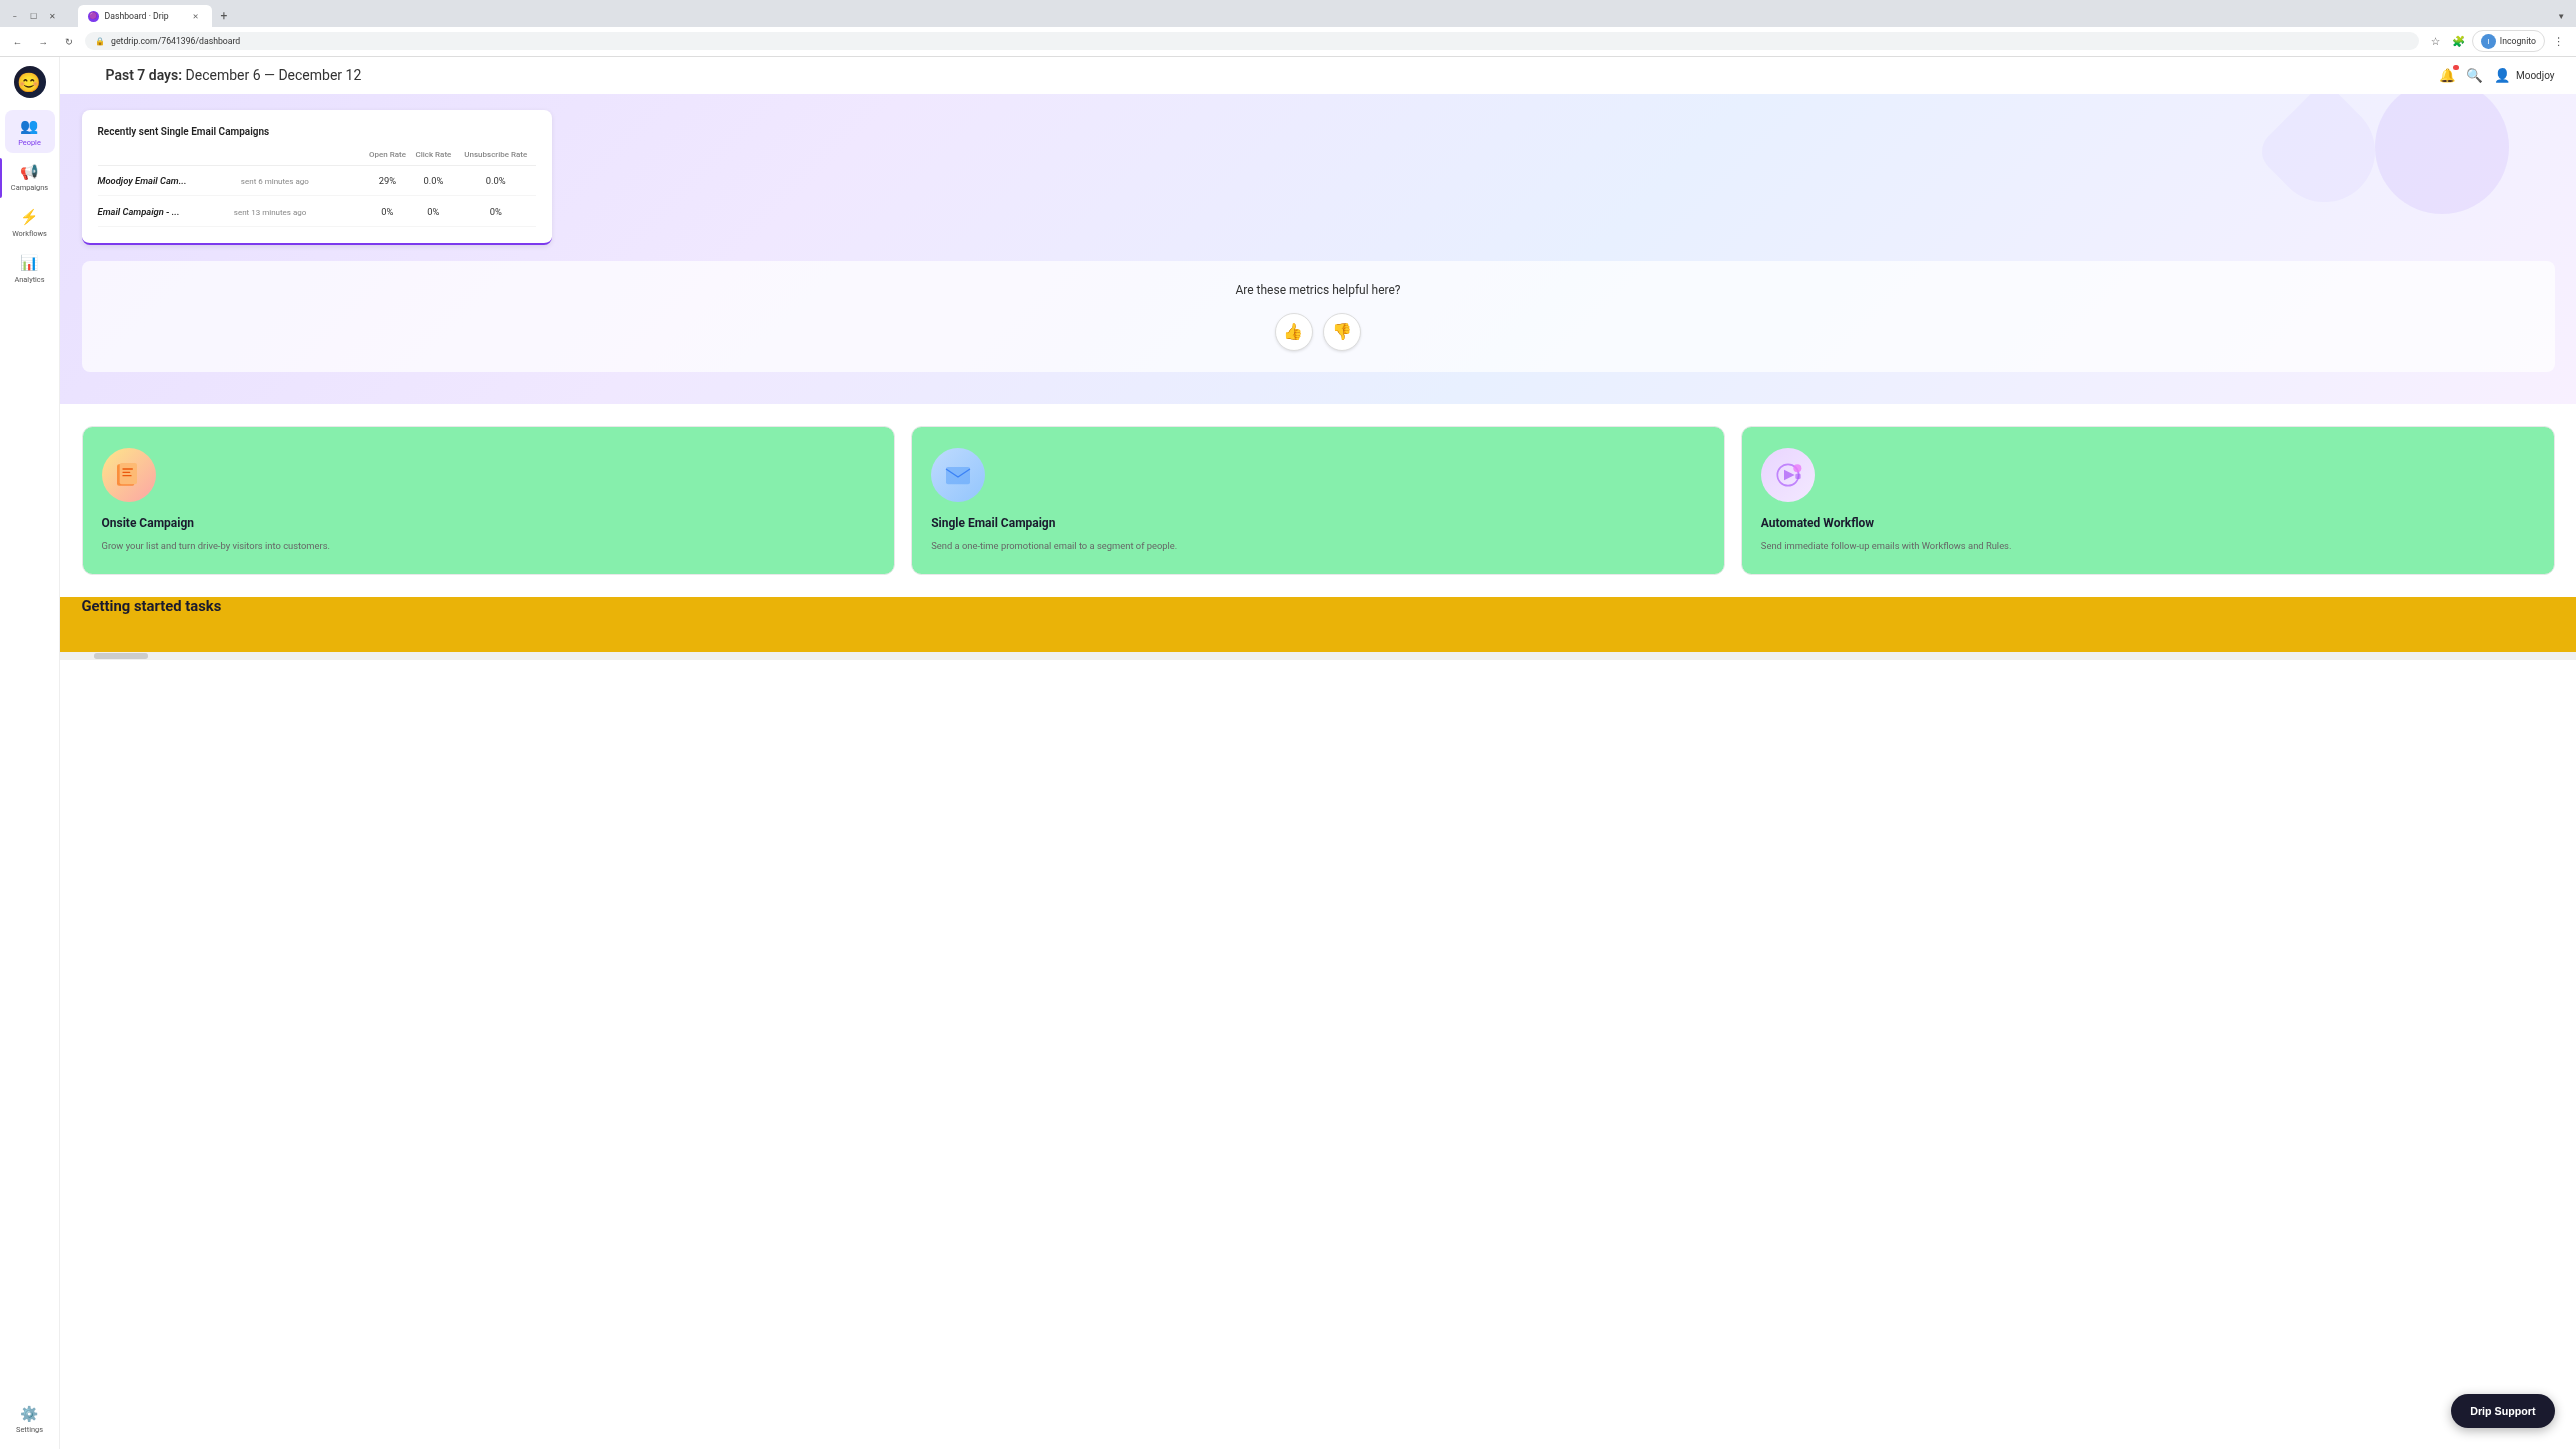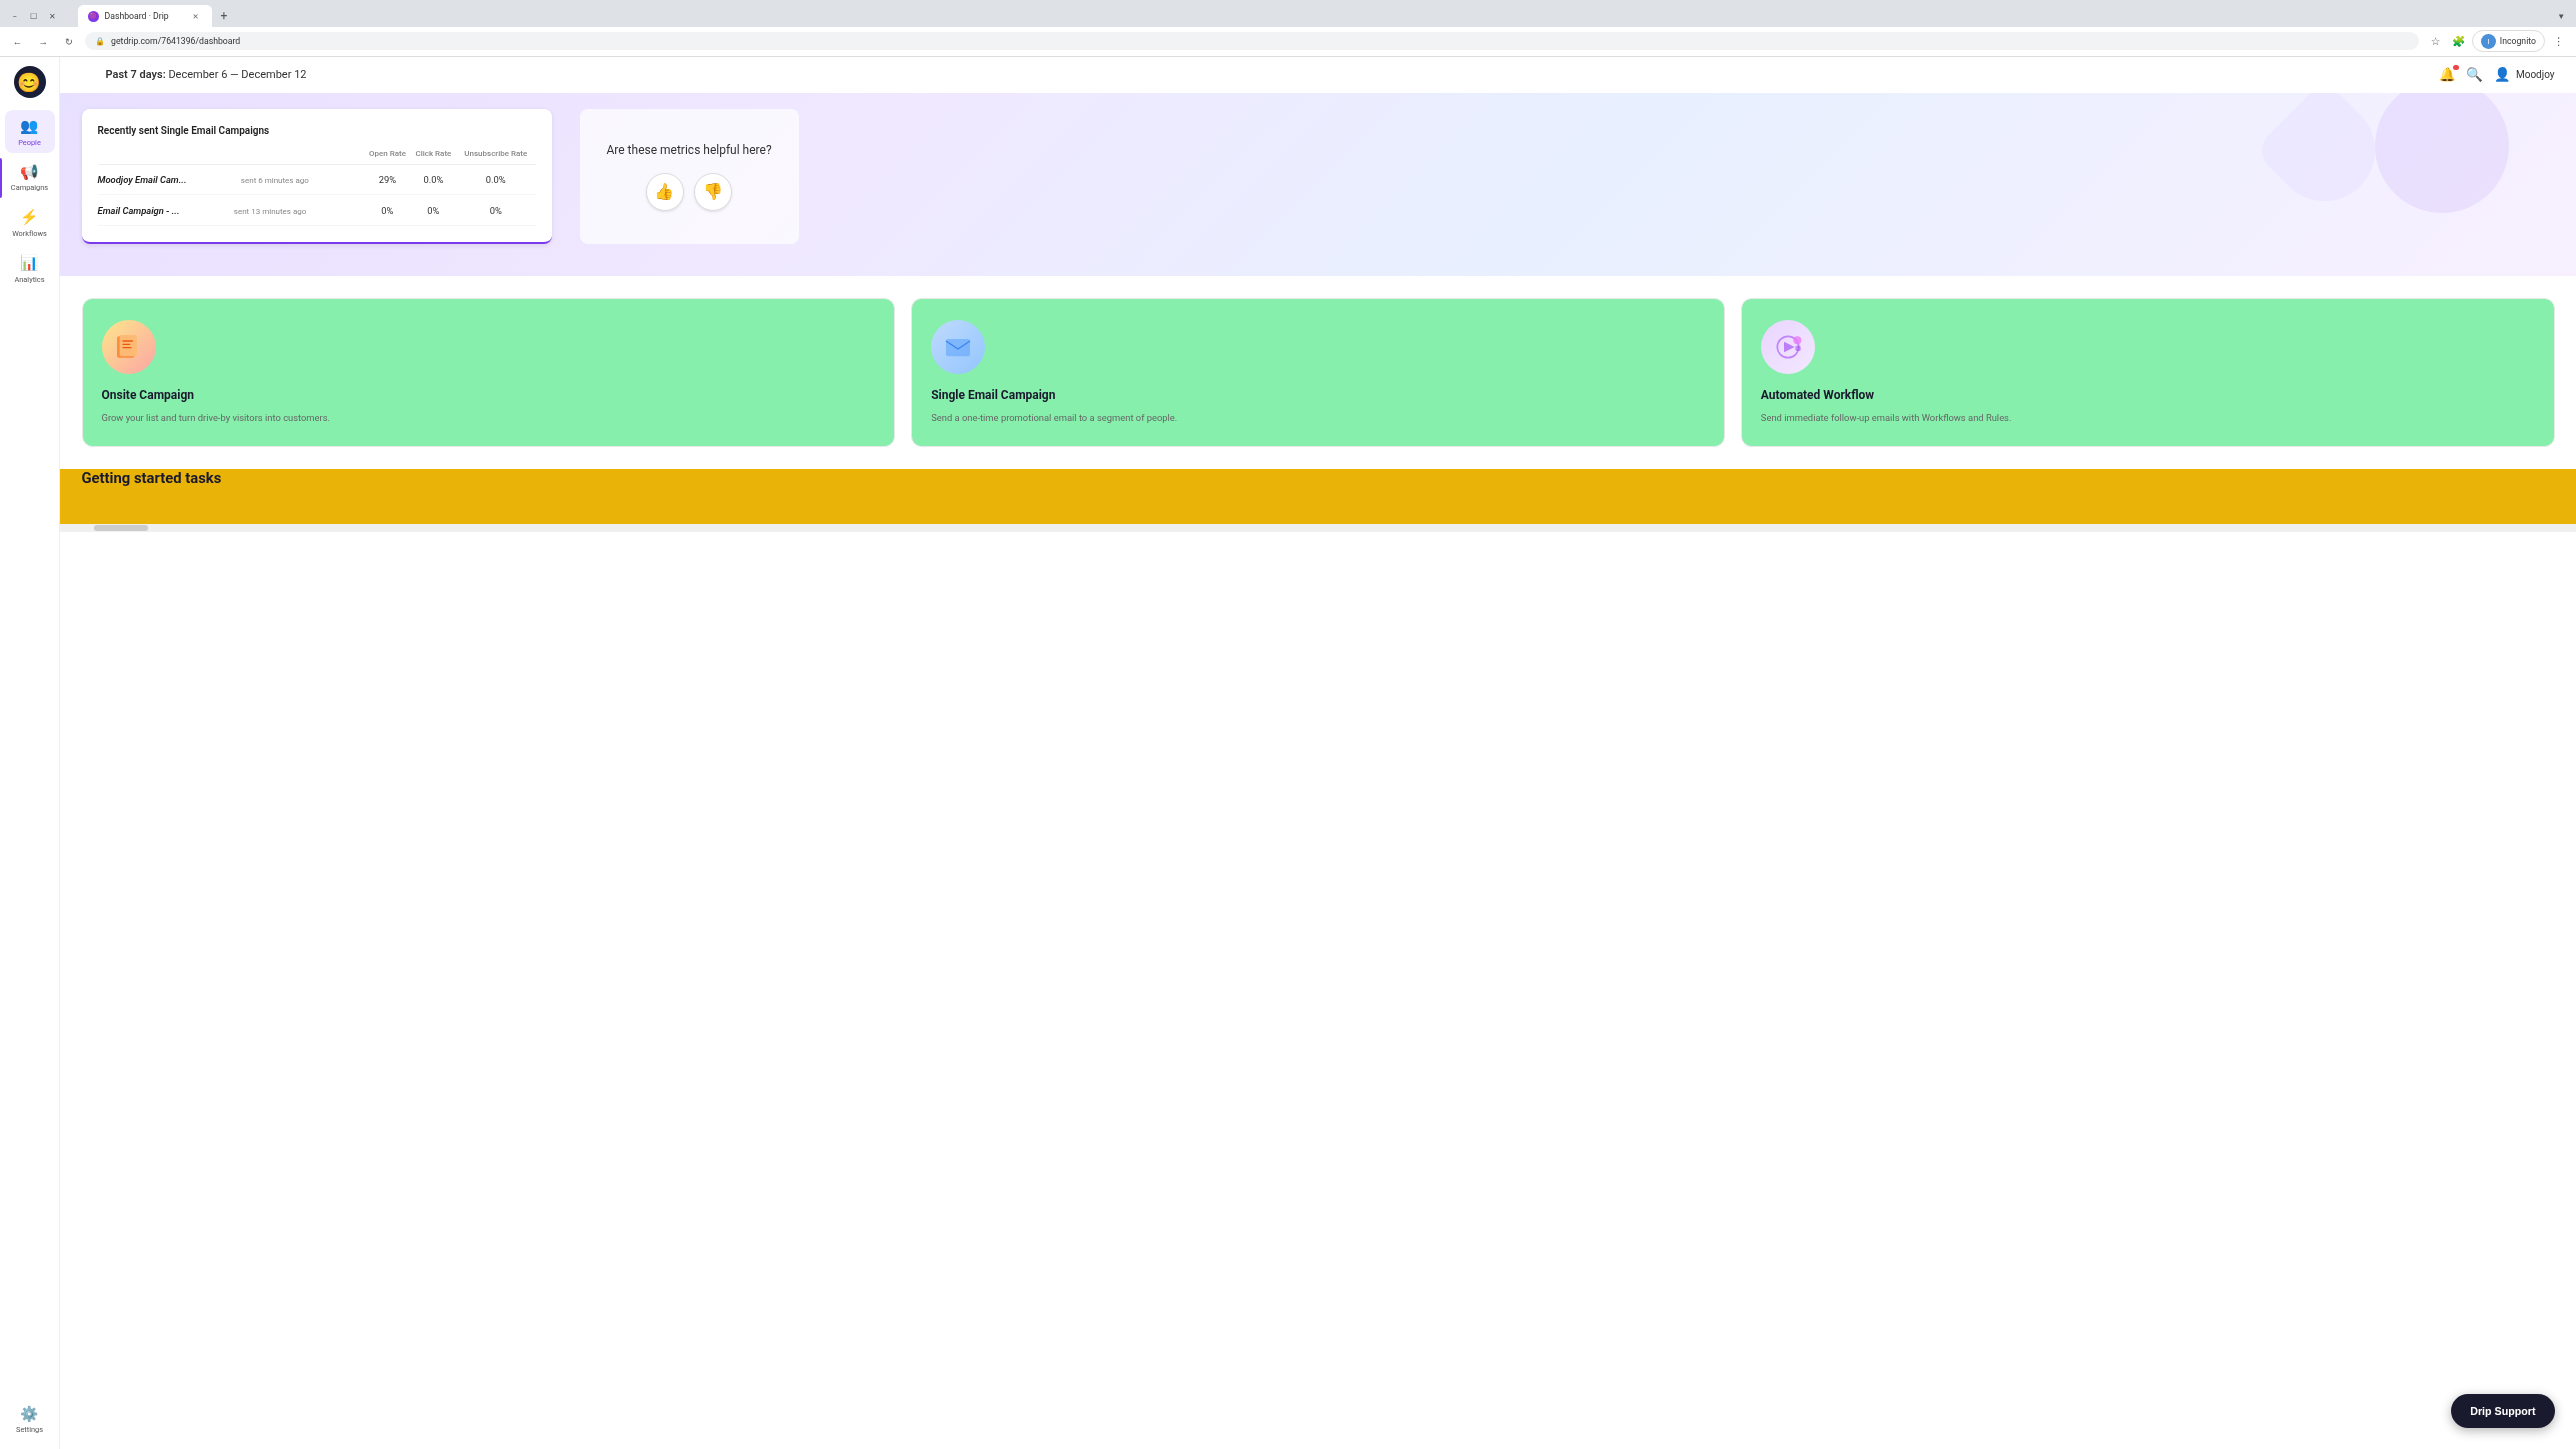--- a/index.html
+++ b/index.html
@@ -280,21 +280,21 @@
 
     
     .top-bar {
       display: flex;
       align-items: center;
       padding: 10.7px 21.5px;
       background: #fff;
     }
 
     .date-range {
-      font-size: 11px;
+      font-size: 14px;
       color: #333;
       padding-left: 24px;
     }
 
     .date-range strong {
       font-weight: 600;
     }
 
     .top-actions {
       margin-left: auto;
@@ -377,23 +377,24 @@
       right: 201px;
       width: 101px;
       height: 101px;
       background: rgba(167, 139, 250, 0.08);
       border-radius: 30% 70% 70% 30%;
       transform: rotate(45deg);
     }
 
     .hero-content {
       display: flex;
-      gap: 28px;
+      gap: 16px;
       position: relative;
       z-index: 1;
+      flex-direction: column;
     }
 
     
     .campaigns-card {
       background: #fff;
       border-radius: 8px;
       padding: 16px;
       flex: 1;
       max-width: 470px;
       box-shadow: 0 1.3px 5.4px rgba(0,0,0,0.08);

